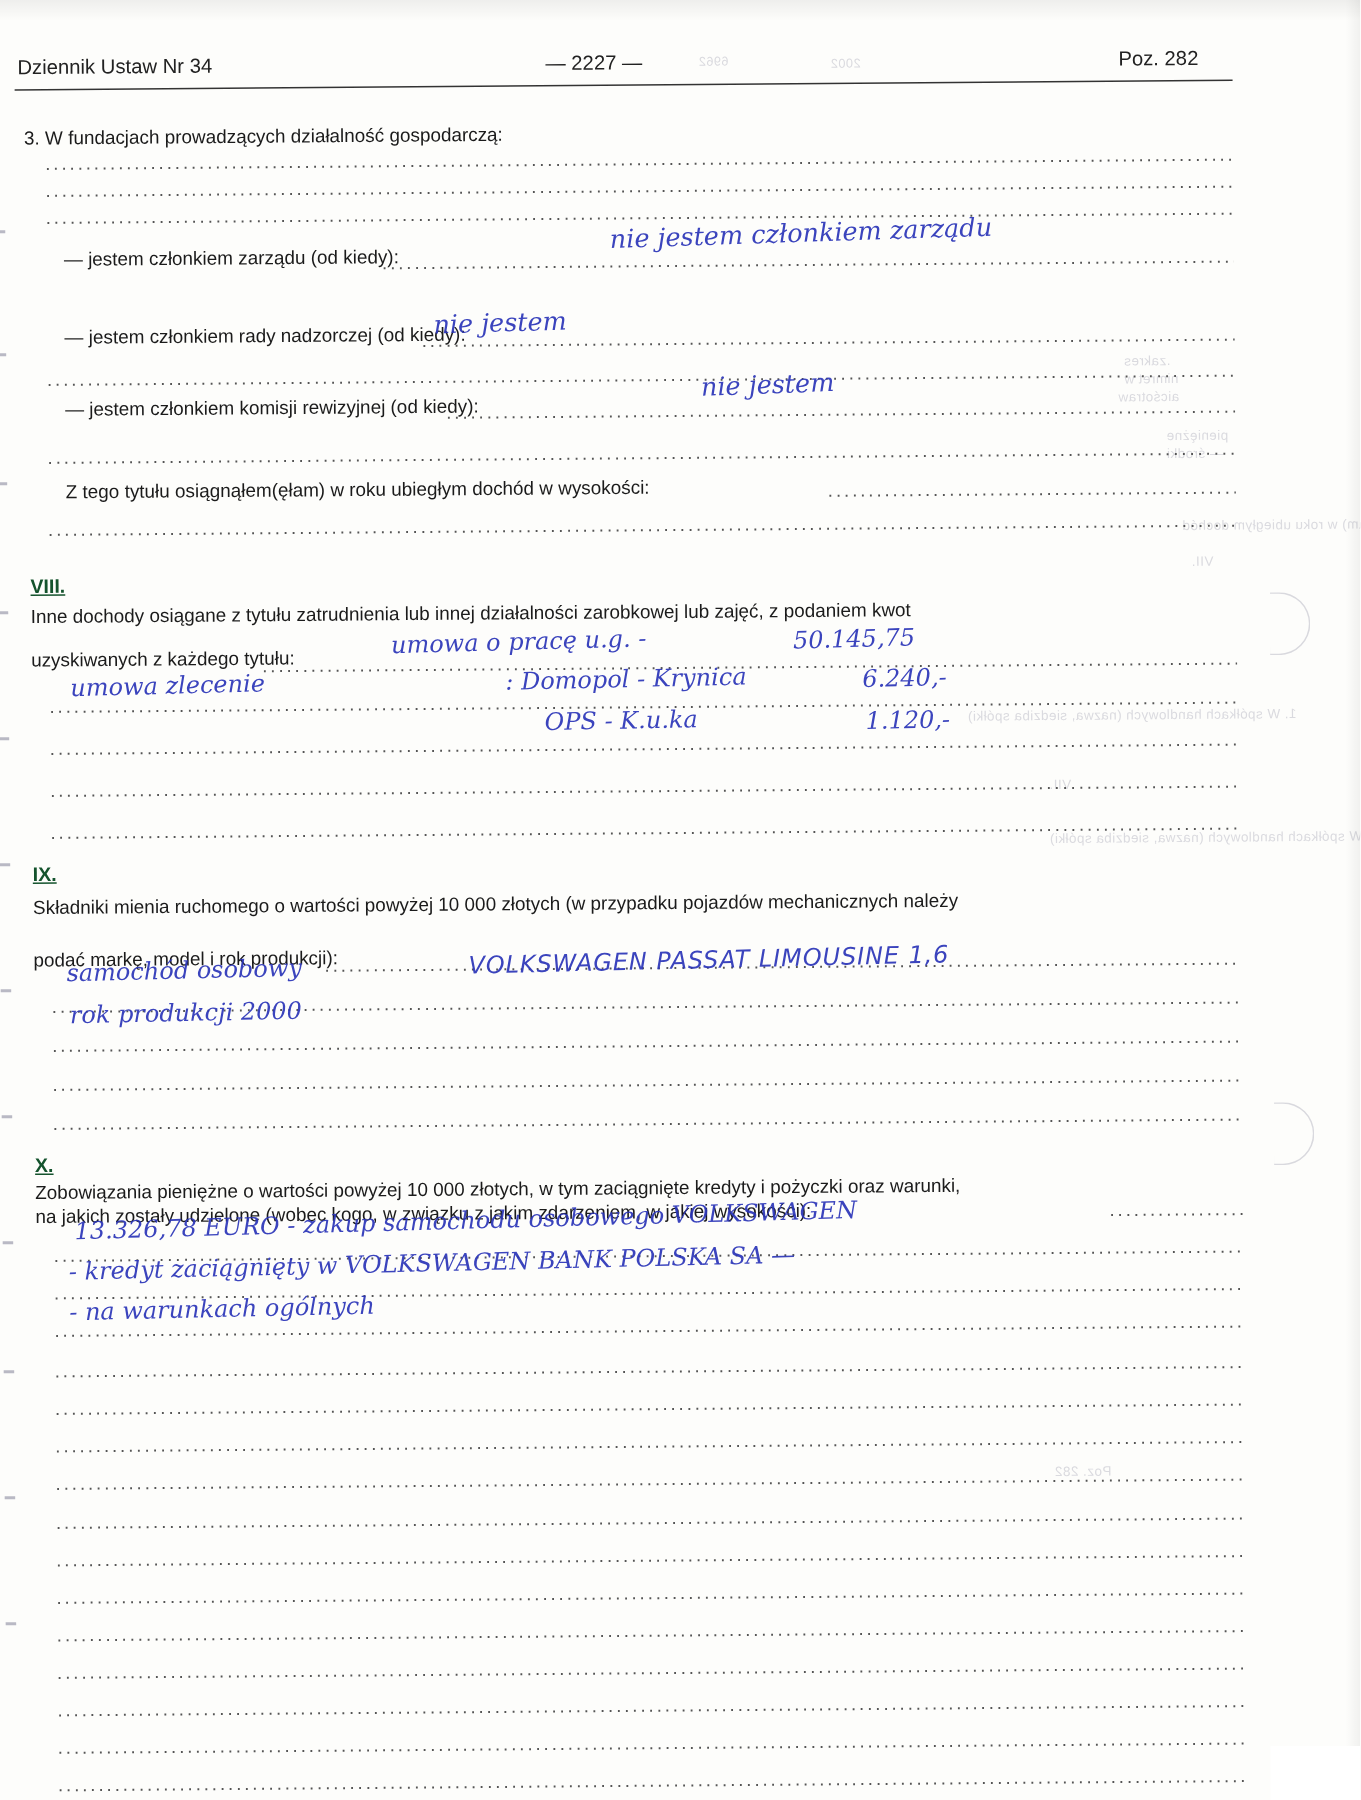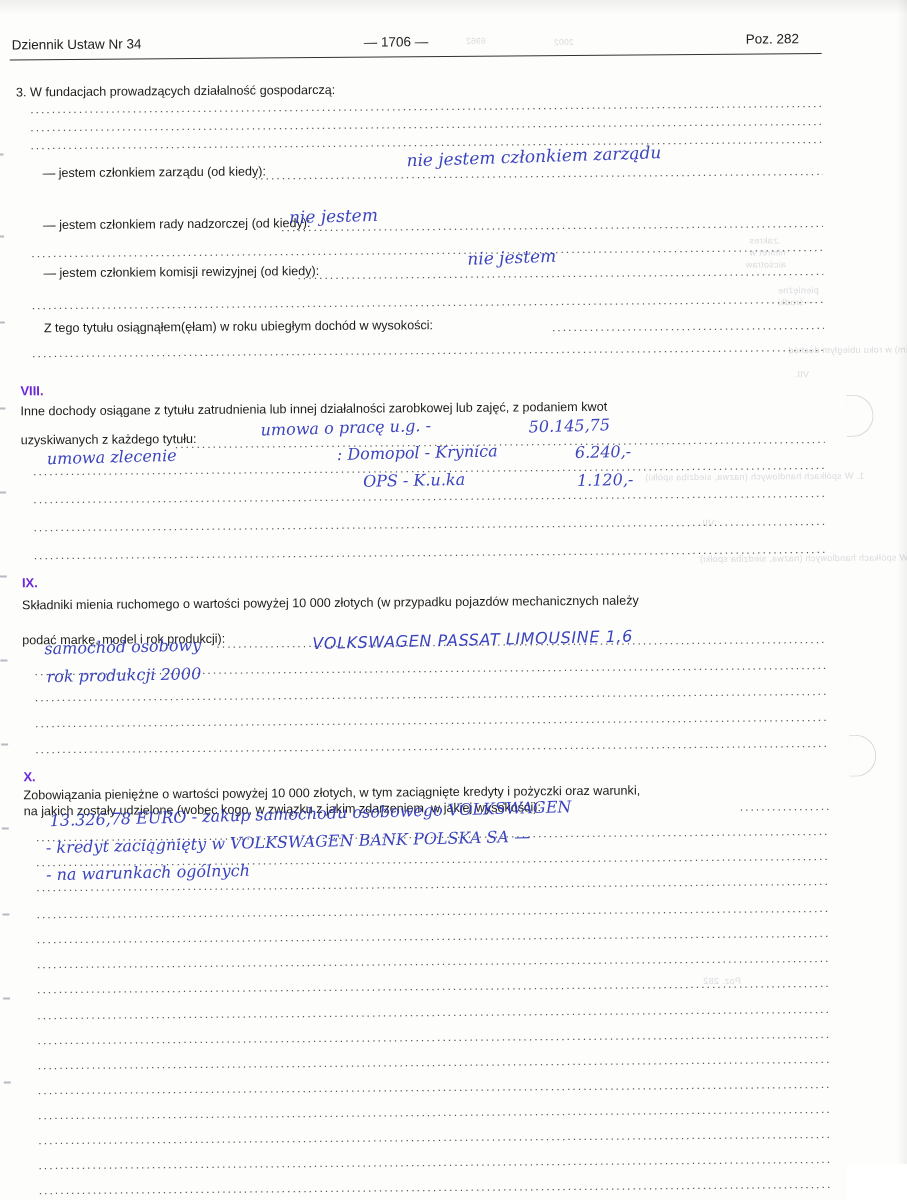--- a/index.html
+++ b/index.html
@@ -80,21 +80,22 @@
     position: absolute;
     font-size: 12.6px;
     line-height: 15px;
     color: #1b1b1b;
     white-space: nowrap;
   }
   .sec {
     position: absolute;
     font-size: 13px;
     font-weight: bold;
-    color: #6d28d9;
+    color: #14532d;
+    text-decoration: underline;
   }
   .dash { letter-spacing: 0px; }
 
   
   .dots {
     position: absolute;
     height: 13px;
     overflow: hidden;
     color: #555;
     font-size: 12.6px;
@@ -174,21 +175,21 @@
     <div class="bleed" style="left:748px; top:262px; font-size:9px;">aicśotraw</div>
     <div class="bleed" style="left:752px; top:250px; font-size:9px;">nimret w</div>
     <div class="bleed" style="left:752px; top:238px; font-size:9px;">.zakres</div>
     <div class="bleed" style="left:646px; top:474px; font-size:9px;">1. W spółkach handlowych (nazwa, siedziba spółki)</div>
     <div class="bleed" style="left:700px; top:520px; font-size:9px;">VII.</div>
     <div class="bleed" style="left:700px; top:556px; font-size:9px;">1. W spółkach handlowych (nazwa, siedziba spółki)</div>
     <div class="bleed" style="left:700px; top:978px; font-size:9px;">Poz. 282</div>
 
     <div id="hdr">
       <div class="t" id="hdr-left">Dziennik Ustaw Nr 34</div>
-      <div class="t" id="hdr-mid">— 1706 —</div>
+      <div class="t" id="hdr-mid">— 2227 —</div>
       <div class="t" id="hdr-right">Poz. 282</div>
       <div id="hdr-rule"></div>
     </div>
 
     <div class="txt" style="left:20px; top:82px;">3. W fundacjach prowadzących działalność gospodarczą:</div>
 
     <div class="dots" style="left:34px; top:100px; width:792px;">..............................................................................................................................................................................................</div>
     <div class="dots" style="left:34px; top:118px; width:792px;">..............................................................................................................................................................................................</div>
     <div class="dots" style="left:34px; top:136px; width:792px;">..............................................................................................................................................................................................</div>
 

